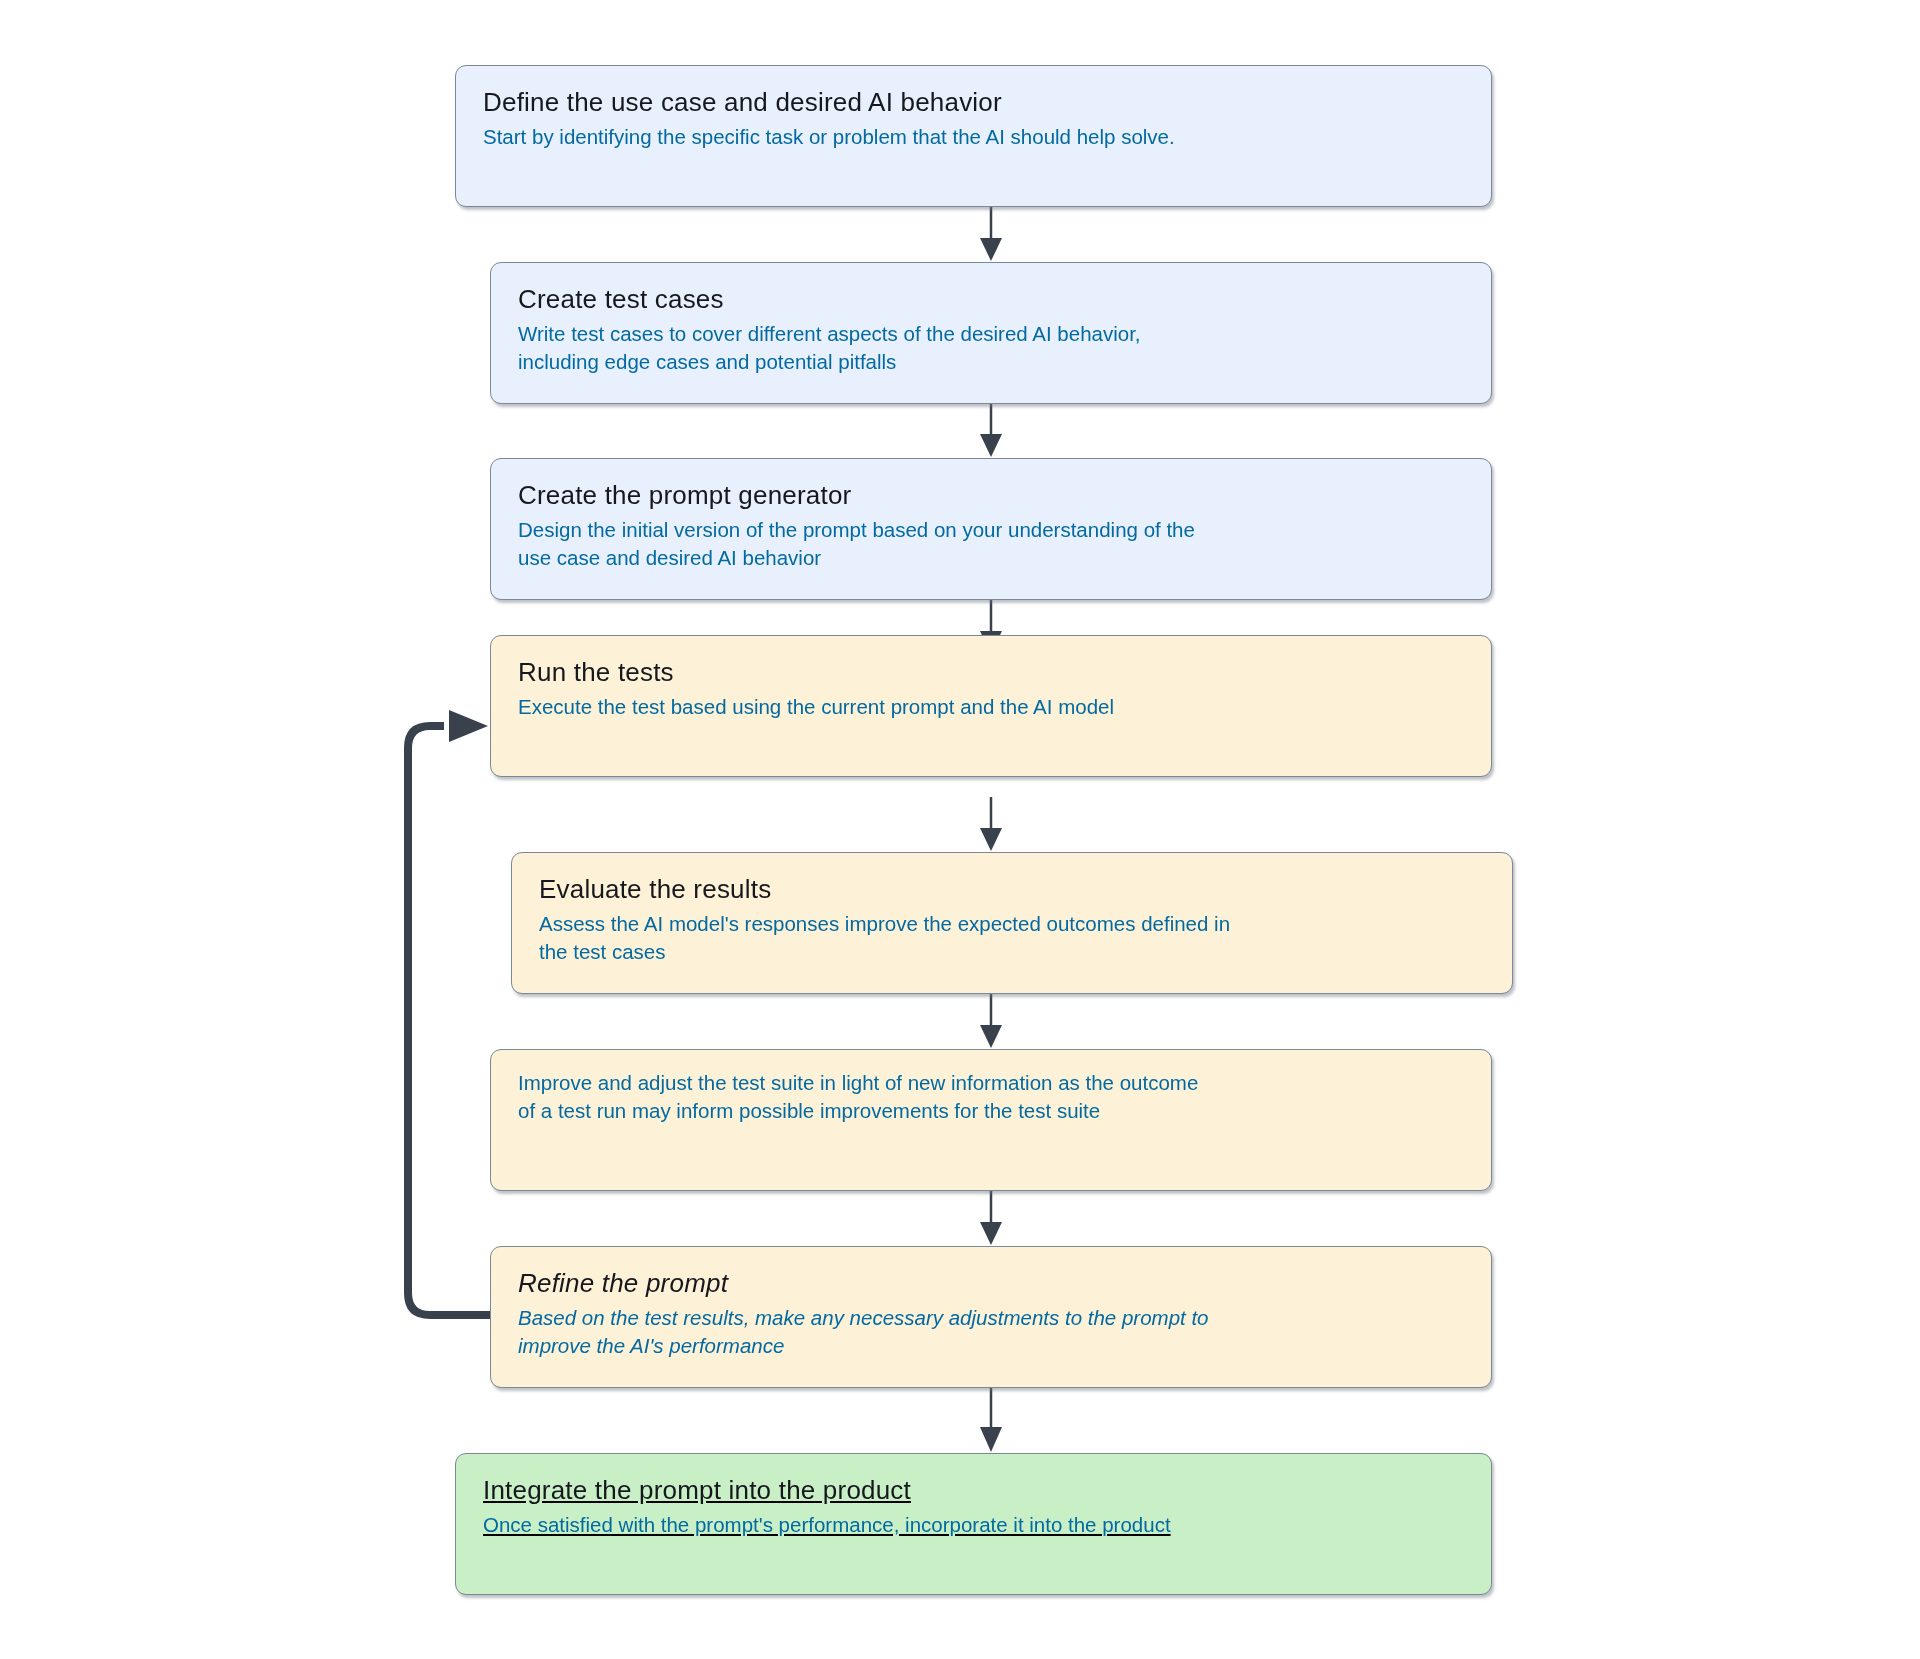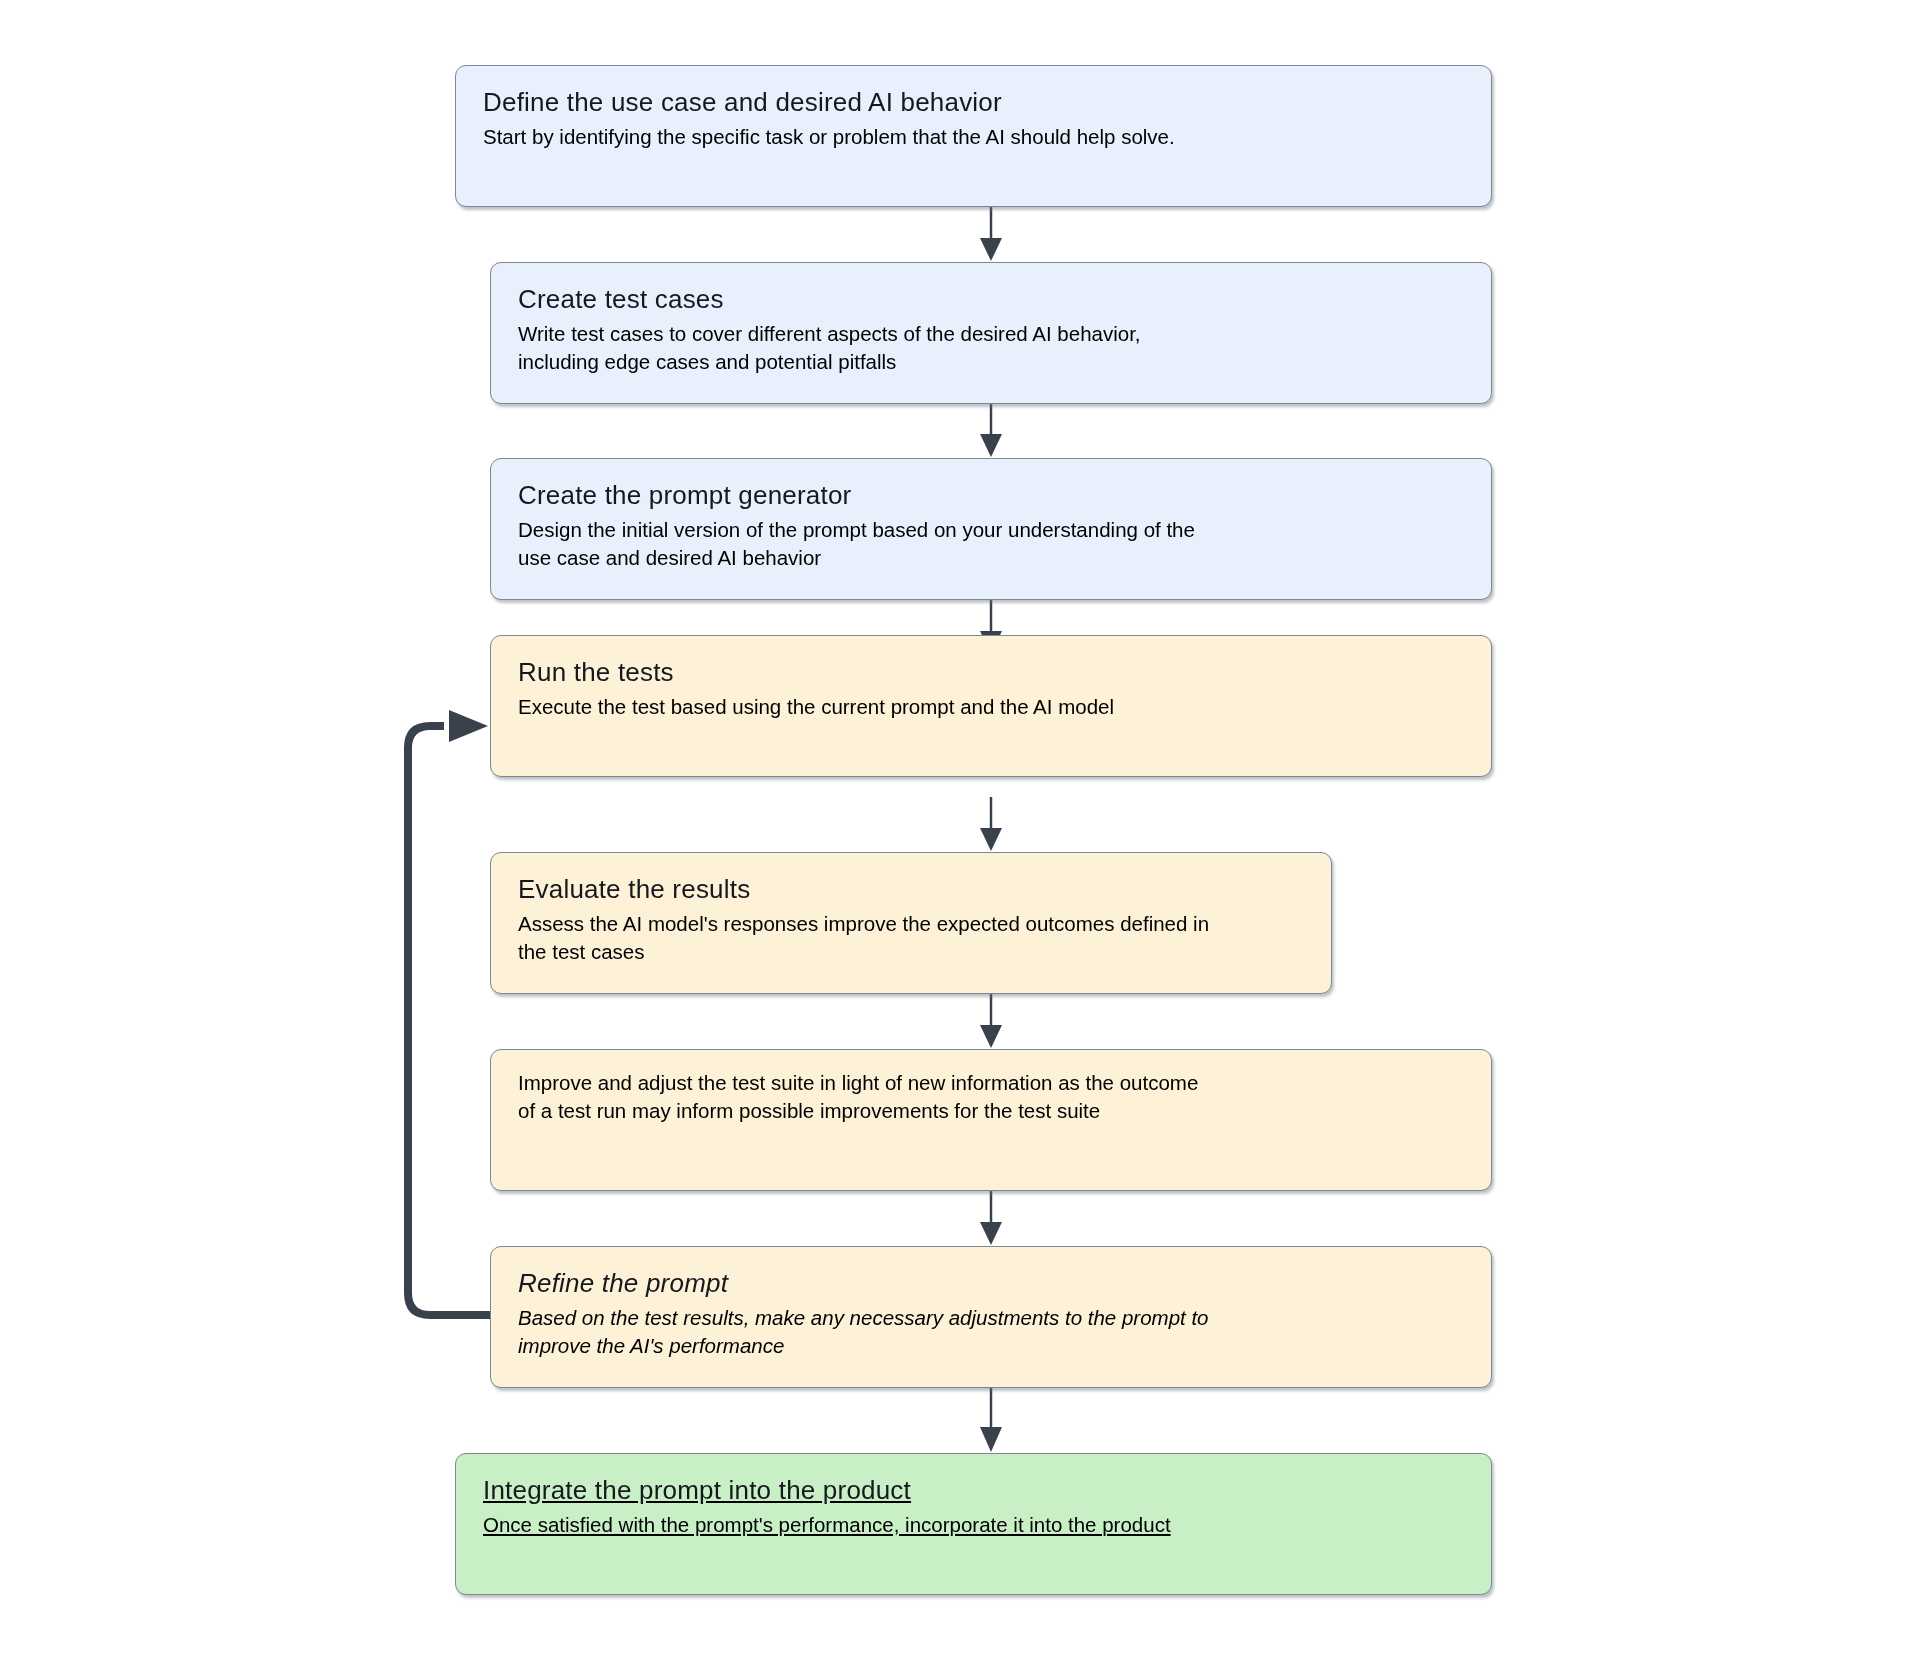--- a/index.html
+++ b/index.html
@@ -36,21 +36,21 @@
   .step-title {
     font-size: 26px;
     font-weight: 500;
     color: #16181d;
     letter-spacing: 0.2px;
     line-height: 34px;
     margin-bottom: 4px;
   }
   .step-desc {
     font-size: 20.5px;
-    color: #000000;
+    color: #0369a1;
     line-height: 28px;
     white-space: pre-line;
   }
 </style>
 </head>
 <body>
 
 <div class="canvas">
 
   <svg class="arrows-layer" width="1920" height="1659" viewBox="0 0 1920 1659" xmlns="http://www.w3.org/2000/svg">
@@ -105,21 +105,21 @@
     <div class="step-title">Create the prompt generator</div>
     <div class="step-desc">Design the initial version of the prompt based on your understanding of the
 use case and desired AI behavior</div>
   </div>
 
   <div class="step" style="top: 635px; left: 490px; width: 1002px; background: rgb(253, 241, 215);">
     <div class="step-title">Run the tests</div>
     <div class="step-desc">Execute the test based using the current prompt and the AI model</div>
   </div>
 
-  <div class="step" style="top: 852px; left: 490px; width: 842px; background: rgb(253, 241, 215);">
+  <div class="step" style="top: 852px; left: 511px; width: 1002px; background: rgb(253, 241, 215);">
     <div class="step-title">Evaluate the results</div>
     <div class="step-desc">Assess the AI model's responses improve the expected outcomes defined in
 the test cases</div>
   </div>
 
   <div class="step" style="top: 1049px; left: 490px; width: 1002px; background: rgb(253, 241, 215);">
     <div class="step-desc">Improve and adjust the test suite in light of new information as the outcome
 of a test run may inform possible improvements for the test suite</div>
   </div>
 

